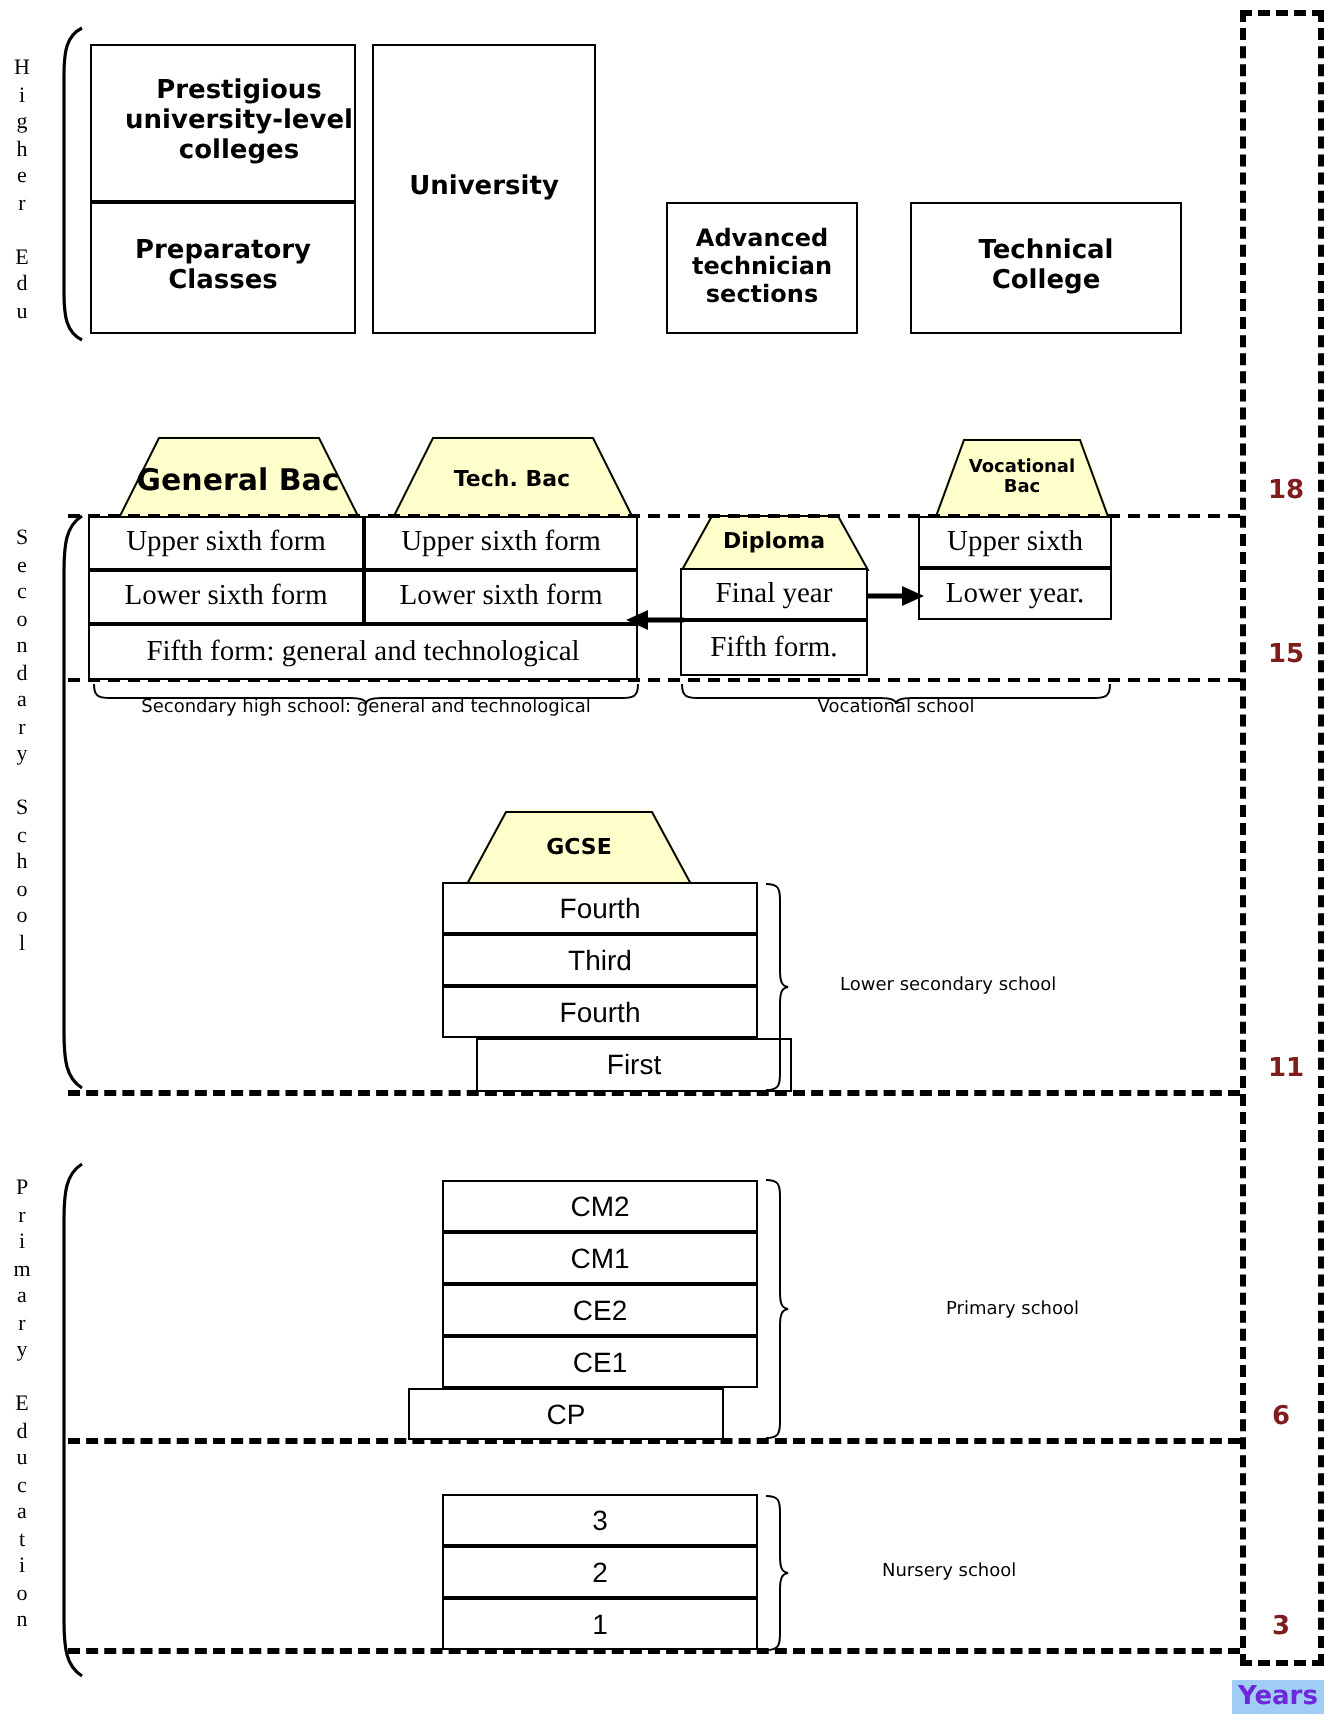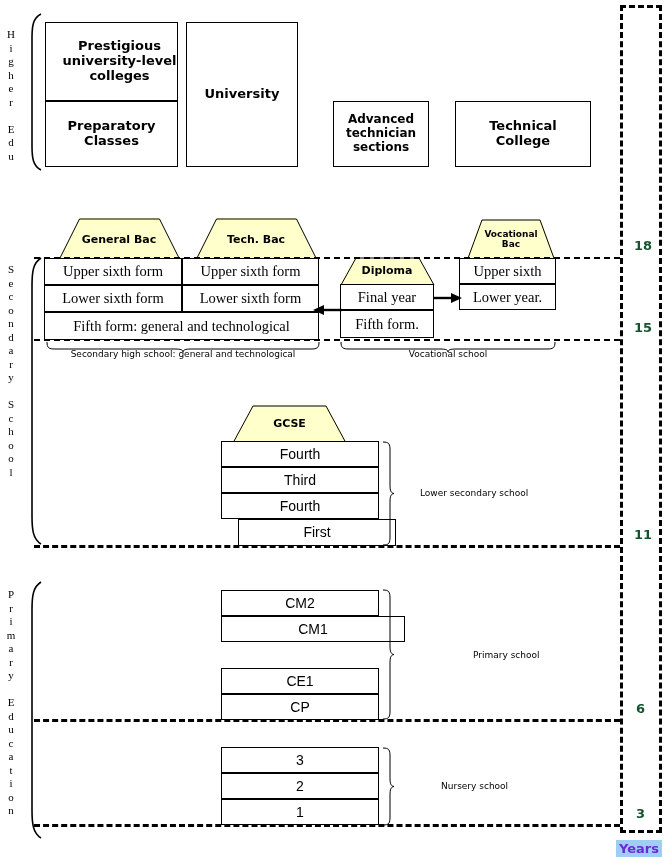--- a/index.html
+++ b/index.html
@@ -78,21 +78,21 @@
     border-left:3px dashed #000;
     border-right:3px dashed #000;
     border-top:3px dashed #000;
     border-bottom:3px dashed #000;
   }
   .yearlabel{
     position:absolute;
     font-family:"DejaVu Sans", sans-serif;
     font-weight:bold;
     font-size:13px;
-    color:#14532d;
+    color:#7f1d1d;
   }
   .yearscaption{
     position:absolute;
     font-family:"DejaVu Sans", sans-serif;
     font-weight:bold;
     font-size:13px;
     color:#6d28d9;
     background:#9fcdf5;
     padding:1px 3px;
   }
@@ -204,21 +204,21 @@
 o
 o
 l</div>
 
   <div class="lbracket" style="left:28px; top:256px; width:14px; height:290px;">
     <svg width="14" height="290" viewBox="0 0 14 290">
       <path d="M13 2 C5 7, 4 16, 4 30 L4 260 C4 274, 5 283, 13 288" fill="none" stroke="#000" stroke-width="1.6"></path>
     </svg>
   </div>
 
-  <div class="cap" style="left:57px; top:218px; width:124px; height:44px; font-size:11px;
+  <div class="cap" style="left:57px; top:218px; width:124px; height:44px; font-size:15px;
               clip-path:polygon(18% 0%, 82% 0%, 100% 100%, 0% 100%);">
     <span class="capline">General Bac</span>
   </div>
   <svg class="abs" style="left:57px; top:218px;" width="125" height="45">
     <polygon points="22.5,1 102.5,1 124,44 1,44" fill="none" stroke="#000" stroke-width="1"></polygon>
   </svg>
 
   <div class="cap" style="left:194px; top:218px; width:124px; height:44px; font-size:11px;
               clip-path:polygon(18% 0%, 82% 0%, 100% 100%, 0% 100%);">
     <span class="capline">Tech.  Bac</span>
@@ -351,27 +351,30 @@
 
   <div class="lbracket" style="left:28px; top:580px; width:14px; height:260px;">
     <svg width="14" height="260" viewBox="0 0 14 260">
       <path d="M13 2 C5 7, 4 16, 4 30 L4 230 C4 244, 5 253, 13 258" fill="none" stroke="#000" stroke-width="1.6"></path>
     </svg>
   </div>
 
   <div class="box sans-row" style="left:221px; top:590px; width:158px; height:26px;">
     <span>CM2</span>
   </div>
-  <div class="box sans-row" style="left:221px; top:616px; width:184px; height:26px;">
+  <div class="box sans-row" style="left:221px; top:616px; width:158px; height:26px;">
     <span>CM1</span>
+  </div>
+  <div class="box sans-row" style="left:221px; top:642px; width:158px; height:26px;">
+    <span>CE2</span>
   </div>
   <div class="box sans-row" style="left:221px; top:668px; width:158px; height:26px;">
     <span>CE1</span>
   </div>
-  <div class="box sans-row" style="left:221px; top:694px; width:158px; height:26px;">
+  <div class="box sans-row" style="left:204px; top:694px; width:158px; height:26px;">
     <span>CP</span>
   </div>
 
   <div class="brace" style="left:382px; top:589px;">
     <svg width="13" height="131" viewBox="0 0 13 131">
       <path d="M1 1 C7 1, 8 3, 8 9 L8 57 C8 63, 9 65, 12 65.5 C9 66, 8 68, 8 74 L8 122 C8 128, 7 130, 1 130" fill="none" stroke="#000" stroke-width="1"></path>
     </svg>
   </div>
   <div class="bracelabel" style="left:441px; top:650px;padding-left:32px;">Primary school</div>
 

